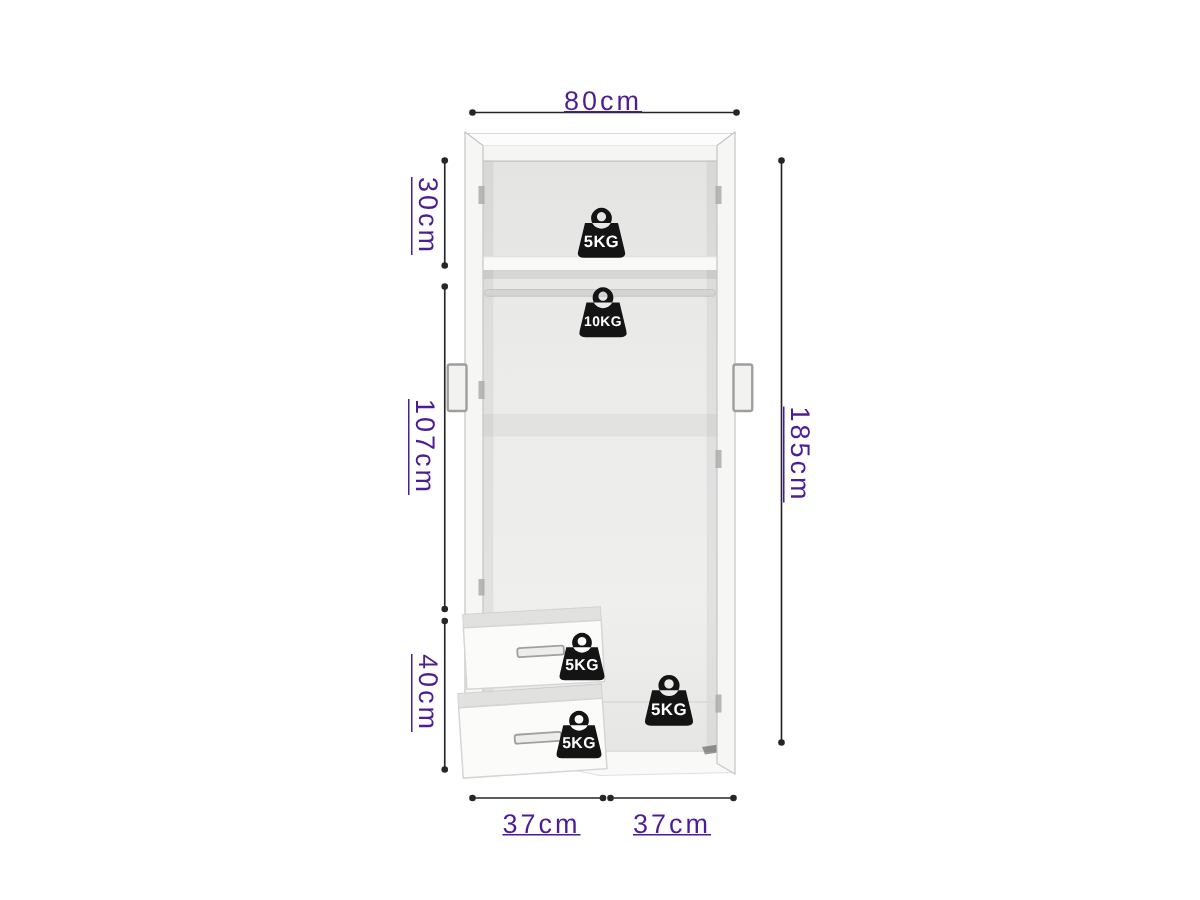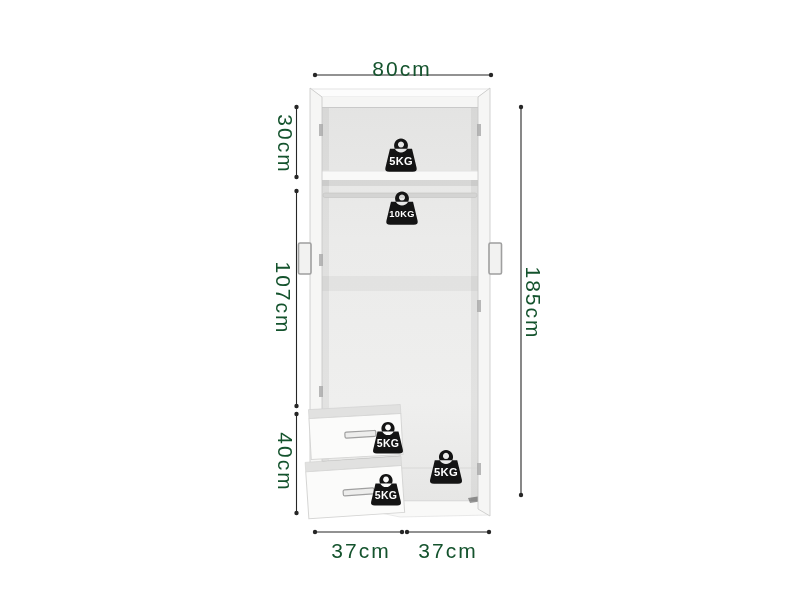--- a/index.html
+++ b/index.html
@@ -2,22 +2,22 @@
 <html><head>
 <meta charset="utf-8">
 <style>
   html,body{margin:0;padding:0;background:#fff;}
   .canvas{
     position:relative;width:800px;height:600px;background:#ffffff;
     overflow:hidden;font-family:"Liberation Sans",sans-serif;
   }
   .stage{position:absolute;left:0;top:0;}
   .dim{
-    position:absolute;color:#14532d;font-size:21px;line-height:1;
-    letter-spacing:2px;white-space:nowrap;user-select:none;
+    position:absolute;color:#4c1d95;font-size:18px;line-height:1;
+    letter-spacing:2px;white-space:nowrap;user-select:none;text-decoration:underline;
   }
   .dim.h{transform:translateX(-50%);}
   .dim.v{writing-mode:vertical-rl;transform:translate(-50%,-50%);letter-spacing:2px;}
   svg text.kg{
     font-family:"Liberation Sans",sans-serif;font-weight:bold;fill:#ffffff;
     text-anchor:middle;letter-spacing:.3px;
   }
 </style>
 </head>
 <body>

